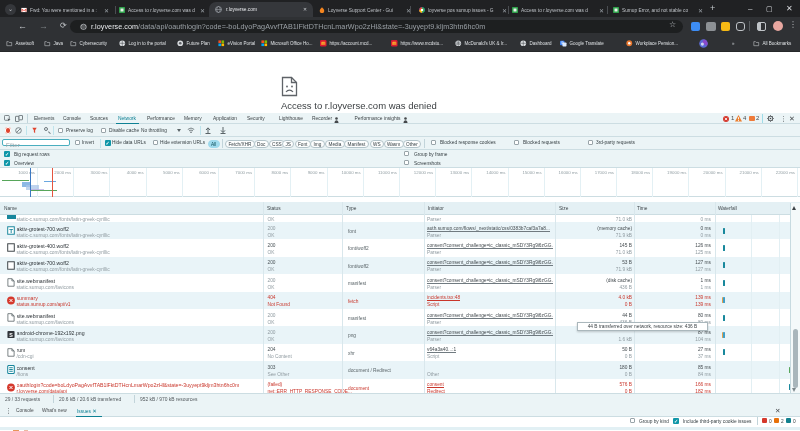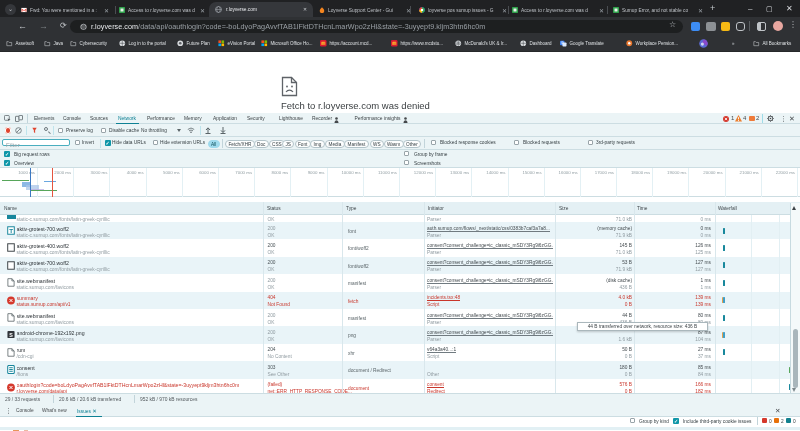--- a/index.html
+++ b/index.html
@@ -223,21 +223,21 @@
       </svg>All Bookmarks</div>
 </div>
 <div class="abs" id="page">
   <svg class="abs" style="left:281px;top:24px;width:17px;height:21px;" viewBox="0 0 17 21">
     <path d="M1.5 1.5h9l5 5v13h-14z" fill="none" stroke="#5f6368" stroke-width="1.3"></path>
     <path d="M10.5 1.5v5h5" fill="none" stroke="#5f6368" stroke-width="1.3"></path>
     <circle cx="6" cy="10.5" r="0.9" fill="#5f6368"></circle>
       <circle cx="11" cy="10.5" r="0.9" fill="#5f6368"></circle>
     <path d="M5 16c1.8-2.4 5.2-2.4 7 0" fill="none" stroke="#5f6368" stroke-width="1.2"></path>
   </svg>
-  <div class="abs" style="left:281px;top:48px;font-size:9.5px;color:#3c4043;white-space:nowrap;">Fetch to r.loyverse.com was denied</div>
+  <div class="abs" style="left:281px;top:48px;font-size:9.5px;color:#3c4043;white-space:nowrap;">Access to r.loyverse.com was denied</div>
 </div>
 <div class="abs" id="dt">
   <div class="abs" id="dtbar">
     <svg class="abs" style="left:4px;top:2px;width:7px;height:7px;" viewBox="0 0 8 8">
         <rect x="0.5" y="0.5" width="5.5" height="5.5" rx="1" fill="none" stroke="#5a6468" stroke-width="0.9"></rect>
         <path d="M4 4l3.5 1.4-1.4.4-.4 1.4z" fill="#45494c"></path>
       </svg>
     <svg class="abs" style="left:15px;top:2px;width:8px;height:7px;" viewBox="0 0 9 8">
         <rect x="0.5" y="1.5" width="4" height="6" rx="0.5" fill="none" stroke="#5a6468" stroke-width="0.9"></rect>
         <rect x="4.5" y="0.5" width="4" height="5" rx="0.5" fill="#ebf4f6" stroke="#5a6468" stroke-width="0.9"></rect>

